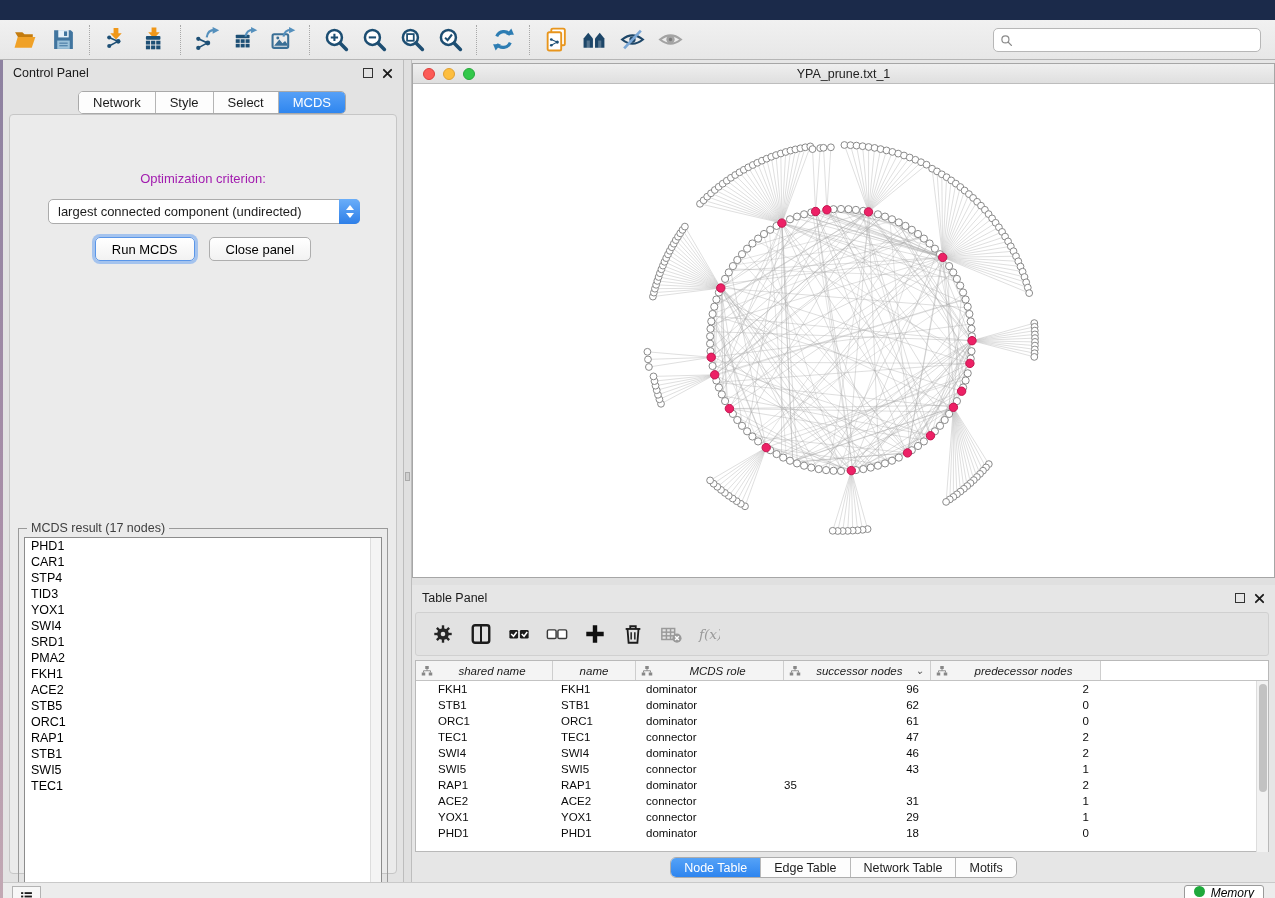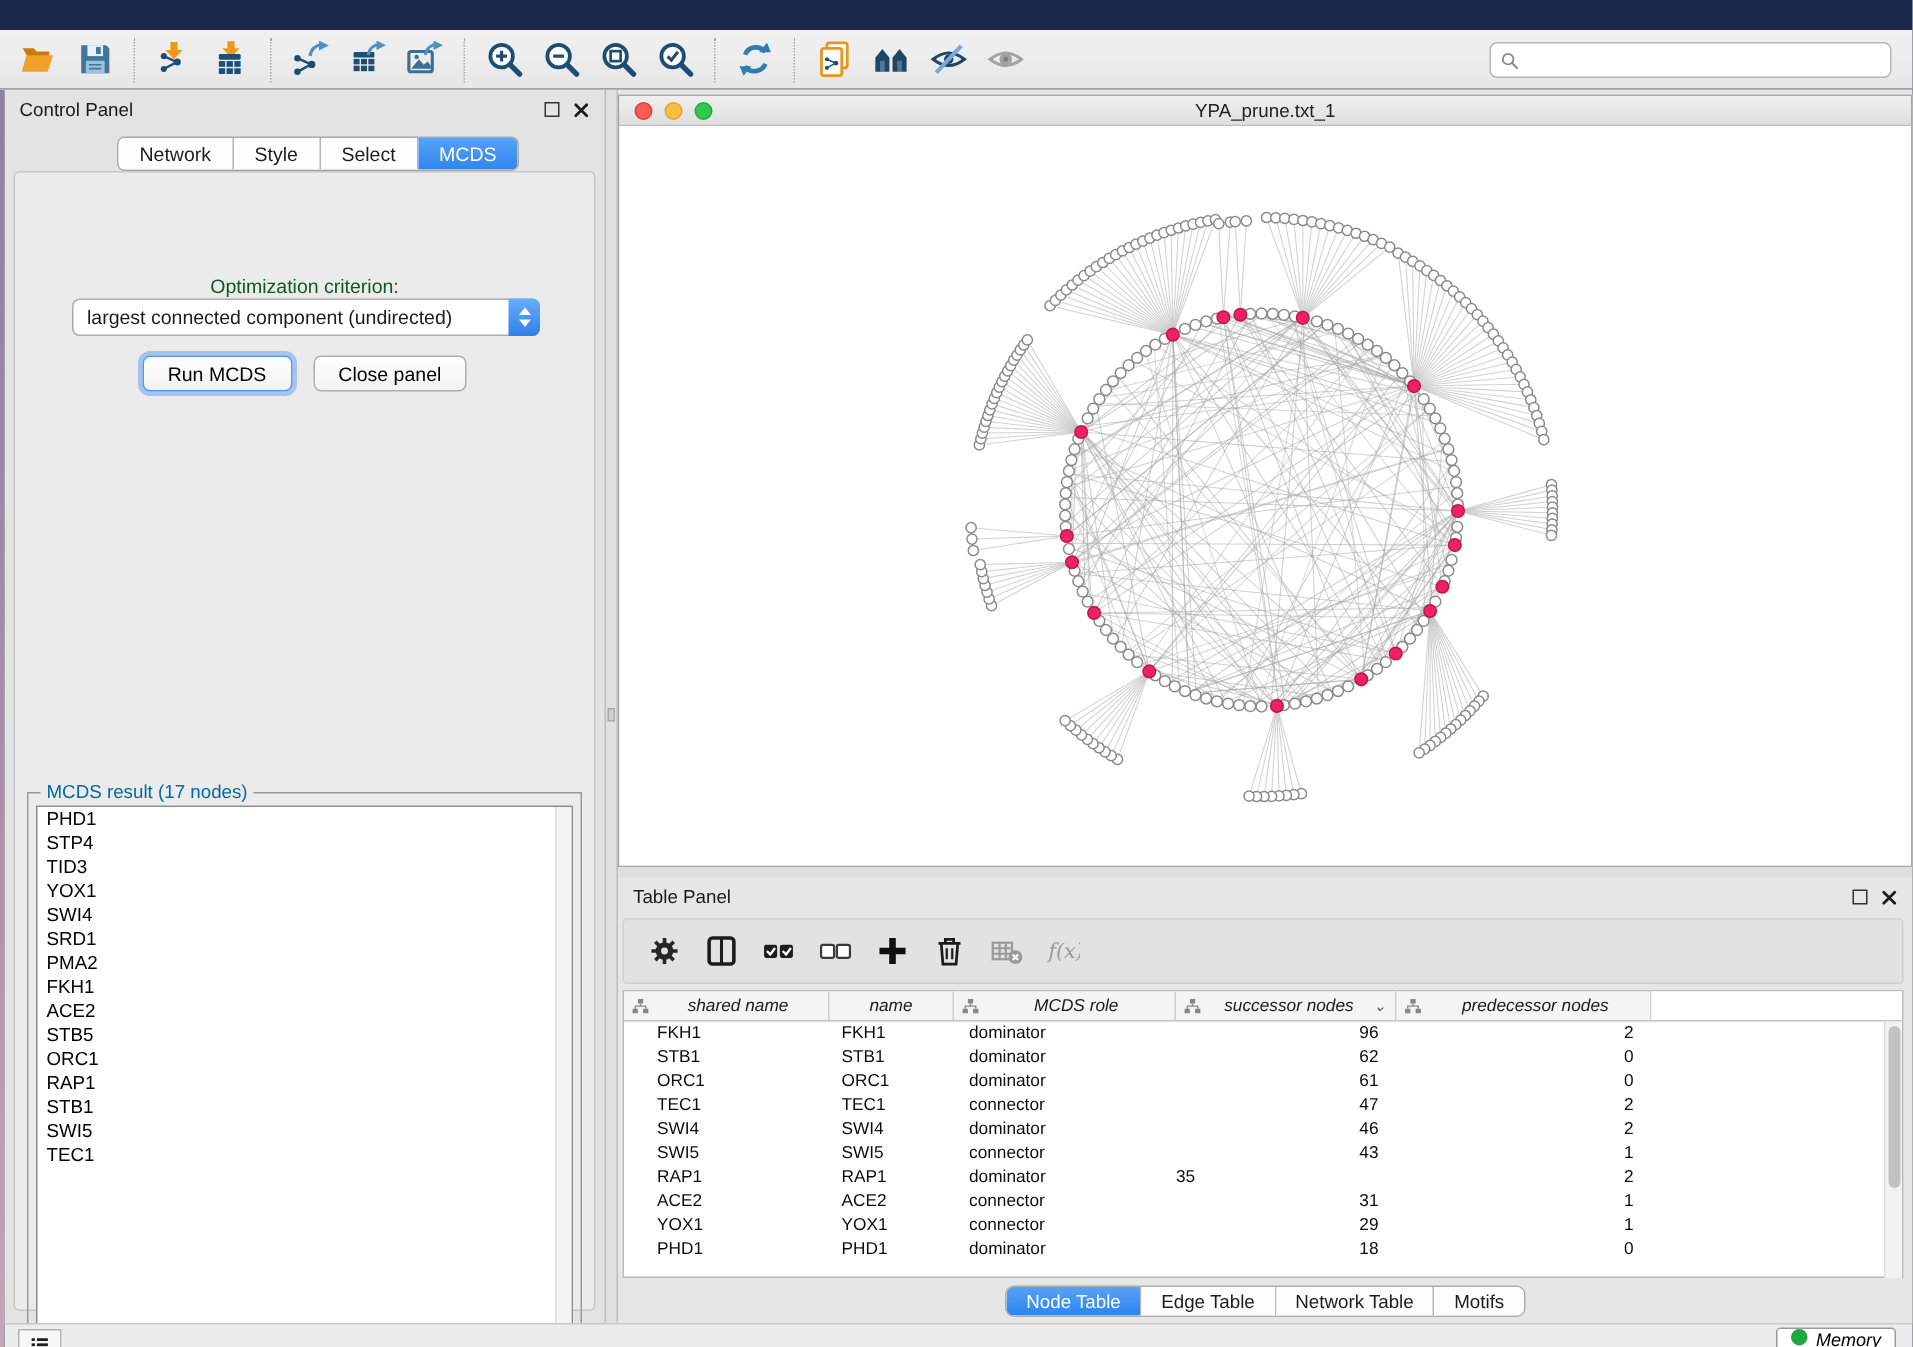--- a/index.html
+++ b/index.html
@@ -36,37 +36,37 @@
   .mini-ic { width:11px; height:11px; margin-left:9px; cursor:pointer; }
   .float-box { border:1.6px solid #333; width:10px; height:10px; }
   .cp-tabs { position:absolute; left:75px; top:31px; height:23px; display:flex;
     border:1px solid #a9a9a9; border-radius:5px; overflow:hidden; background:#fff; }
   .seg { padding:0 14px; font-size:13px; display:flex; align-items:center; justify-content:center;
     border-right:1px solid #b5b5b5; background:#fdfdfd; cursor:pointer; white-space:nowrap; }
   .seg:last-child { border-right:none; }
   .seg.sel { background:linear-gradient(180deg,#56a0f7,#2f86ef); color:#fff; }
   .cp-content { position:absolute; left:6px; top:54px; width:388px; height:760px;
     background:#ebebeb; border:1px solid #c6c6c6; border-radius:4px; }
-  .opt-label { position:absolute; top:68px; width:100%; text-align:center; font-size:13px; color:#14532d; }
+  .opt-label { position:absolute; top:56px; width:100%; text-align:center; font-size:13px; color:#a21caf; }
   .criterion-select { position:absolute; left:38px; top:84px; width:312px; height:25px; background:#fff;
     border:1px solid #ababab; border-radius:5px; display:flex; align-items:center; cursor:pointer; }
   .criterion-select .val { flex:1; font-size:13px; padding-left:9px; white-space:nowrap; overflow:hidden; }
   .stepper { width:21px; height:25px; margin-right:-1px; border-radius:0 5px 5px 0;
     background:linear-gradient(180deg,#6aaef9,#2e7fe8); display:flex; flex-direction:column;
     align-items:center; justify-content:center; gap:3px; }
   .stepper i { width:0; height:0; border-left:4px solid transparent; border-right:4px solid transparent; display:block; }
   .stepper .up { border-bottom:5px solid #fff; }
   .stepper .dn { border-top:5px solid #fff; }
   .cp-buttons { position:absolute; top:122px; width:100%; display:flex; justify-content:center; gap:14px; }
   .btn { height:24px; padding:0 16px; background:linear-gradient(180deg,#ffffff,#f2f2f2);
     border:1px solid #aeaeae; border-radius:5px; font-size:13px; cursor:pointer; }
   .btn.focused { border:1px solid #5a96e8; box-shadow:0 0 0 3px rgba(106,163,241,.55); }
   .mcds-fieldset { position:absolute; left:8px; top:413px; width:370px; height:368px;
     border:1px solid #9a9a9a; background:transparent; }
-  .mcds-legend { position:absolute; left:8px; top:-8px; background:#ebebeb; padding:0 4px; font-size:12.5px; color:#0369a1; }
+  .mcds-legend { position:absolute; left:8px; top:-8px; background:#ebebeb; padding:0 4px; font-size:12.5px; color:#404040; }
   .mcds-list { position:absolute; left:5px; top:8px; right:5px; bottom:5px; background:#fff;
     border:1px solid #8c8c8c; overflow:hidden; }
   .mcds-scroll { position:absolute; top:0; right:0; bottom:0; width:11px; background:#f4f4f4; border-left:1px solid #ddd; }
   .mcds-item { font-size:12.5px; line-height:16px; padding-left:6px; color:#000; }
 
   
   .v-splitter { position:absolute; left:400px; top:0; width:9px; height:822px; background:#e0e0e0;
     border-left:1px solid #bdbdbd; border-right:1px solid #bdbdbd; cursor:col-resize; }
   .v-splitter .grip { position:absolute; left:1px; top:412px; width:5px; height:9px; background:#cfcfcf; border:1px solid #aaa; }
   .h-splitter { position:absolute; left:409px; top:518px; width:863px; height:7px; background:#e0e0e0; cursor:row-resize; }
@@ -422,20 +422,21 @@
         </div>
         <div class="cp-buttons">
           <button class="btn focused">Run MCDS</button>
           <button class="btn">Close panel</button>
         </div>
         <div class="mcds-fieldset">
           <span class="mcds-legend">MCDS result (17 nodes)</span>
           <div class="mcds-list" id="mcds-list">
             <div class="mcds-scroll"></div>
           <div class="mcds-item">PHD1</div>
+              <div class="mcds-item">CAR1</div>
               <div class="mcds-item">STP4</div>
               <div class="mcds-item">TID3</div>
               <div class="mcds-item">YOX1</div>
               <div class="mcds-item">SWI4</div>
               <div class="mcds-item">SRD1</div>
               <div class="mcds-item">PMA2</div>
               <div class="mcds-item">FKH1</div>
               <div class="mcds-item">ACE2</div>
               <div class="mcds-item">STB5</div>
               <div class="mcds-item">ORC1</div>

